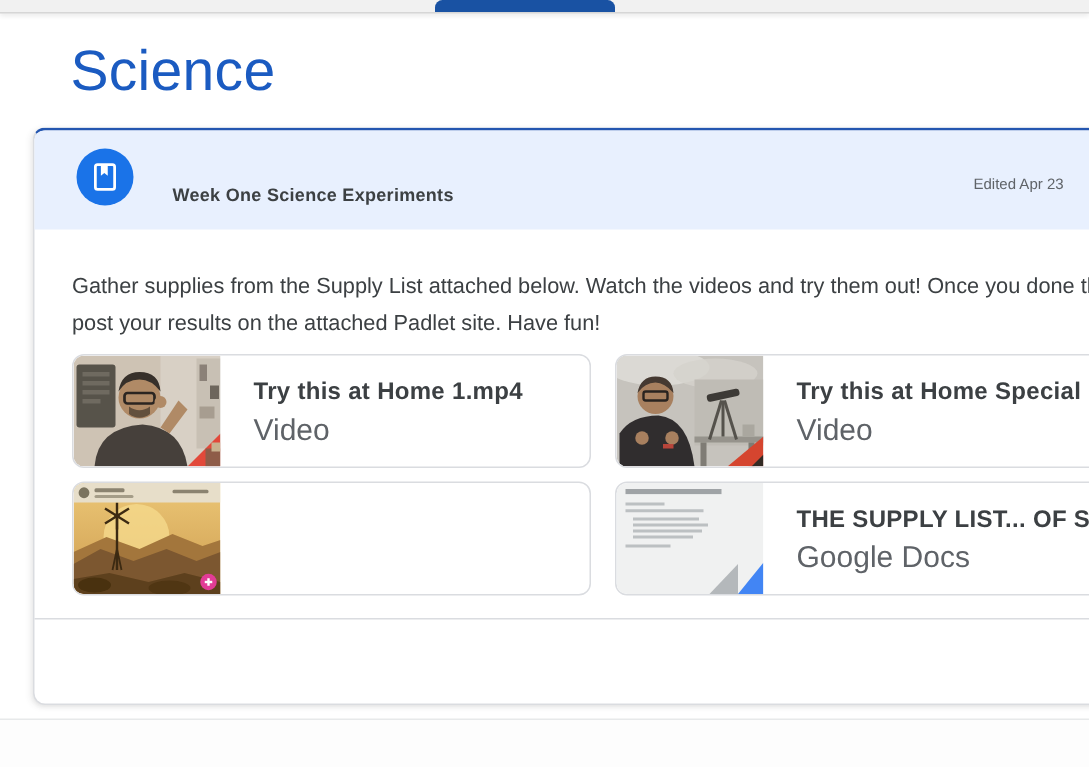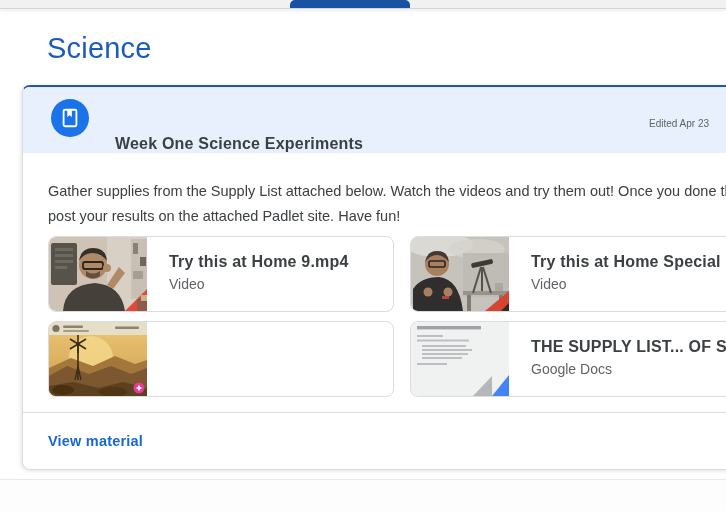--- a/index.html
+++ b/index.html
@@ -24,21 +24,21 @@
   .tab-indicator {
     position:absolute; top:0; left:290px; width:120px; height:8px;
     background:var(--color-tab_blue, #1952a3);
     border-radius:5px 5px 0 0;
     z-index:4;
   }
 
   
   .page-title {
     position:absolute; top:31px; left:47px;
-    font-size:29px; line-height:34px; font-weight:400;
+    font-size:38px; line-height:34px; font-weight:400;
     color:var(--color-title_blue, #1b5bc1);
     letter-spacing:.2px;
   }
 
   
   .material-card {
     position:absolute; top:85px; left:22px;
     width:1010px; height:385px;
     background:#fff;
     border:1px solid var(--color-card_border, #dadce0);
@@ -52,23 +52,23 @@
     border-radius:6px 6px 0 0;
     cursor:pointer;
   }
   .material-icon-circle {
     position:absolute; top:12px; left:28px;
     width:38px; height:38px; border-radius:50%;
     background:var(--color-accent_blue, #1a73e8);
     display:flex; align-items:center; justify-content:center;
   }
   .card-title {
-    position:absolute; top:16px; left:92px; height:82px;
+    position:absolute; top:2px; left:92px; height:82px;
     display:flex; align-items:center;
-    font-size:16px; font-weight:bold; letter-spacing:.2px;
+    font-size:12px; font-weight:bold; letter-spacing:.2px;
     color:var(--color-text_primary, #3c4043);
   }
   .edited-label {
     position:absolute; top:0; left:626px; height:72px;
     display:flex; align-items:center;
     font-size:10px; color:var(--color-text_secondary, #5f6368);
     white-space:nowrap;
   }
 
   
@@ -101,21 +101,21 @@
   .attachment-thumb svg { display:block; width:98px; height:74px; }
   .attachment-text {
     flex:1; padding:16px 8px 0 22px; overflow:hidden;
   }
   .attachment-title {
     font-size:16px; font-weight:bold; letter-spacing:.2px;
     color:var(--color-text_primary, #3c4043);
     white-space:nowrap; margin-bottom:5px;
   }
   .attachment-subtitle {
-    font-size:14px; color:var(--color-text_secondary, #5f6368);
+    font-size:20px; color:var(--color-text_secondary, #5f6368);
     white-space:nowrap;
   }
 
   
   .card-footer-divider {
     position:absolute; top:325px; left:0; right:0; height:1px;
     background:var(--color-card_border, #dadce0);
   }
   .view-material-link {
     position:absolute; top:346px; left:25px;
@@ -182,21 +182,21 @@
           <path d="M37 39 Q44 44 51 39 L51 34 Q44 39 37 34 Z" fill="#4a3c30" opacity=".75"></path>
           <rect x="34" y="25" width="20" height="7" rx="2" fill="none" stroke="#2b2521" stroke-width="1.8"></rect>
           <path d="M58 48 L70 30 L76 36 L64 52 Z" fill="#b08a66"></path>
           <circle cx="58" cy="31" r="4" fill="#b08a66"></circle>
           <path d="M76 74 L98 52 L98 74 Z" fill="#e2493a"></path>
           <rect x="88" y="62" width="10" height="12" fill="#8e5c48"></rect>
           <rect x="92" y="58" width="6" height="6" fill="#c8b28e"></rect>
         </svg>
       </div>
       <div class="attachment-text">
-        <div class="attachment-title">Try this at Home 9.mp4</div>
+        <div class="attachment-title">Try this at Home 1.mp4</div>
         <div class="attachment-subtitle">Video</div>
       </div>
     </div>
 
     <div class="attachment-card">
       <div class="attachment-thumb">
         <svg viewBox="0 0 98 74" preserveAspectRatio="none">
           <rect width="98" height="74" fill="#c6c3bd"></rect>
           <ellipse cx="28" cy="8" rx="34" ry="12" fill="#dddbd6" opacity=".9"></ellipse>
           <ellipse cx="66" cy="12" rx="28" ry="10" fill="#d4d2cc" opacity=".8"></ellipse>
@@ -282,18 +282,17 @@
       </div>
       <div class="attachment-text">
         <div class="attachment-title">THE SUPPLY LIST... OF SCI…</div>
         <div class="attachment-subtitle">Google Docs</div>
       </div>
     </div>
 
   </div>
 
   <div class="card-footer-divider"></div>
-  <div class="view-material-link">View material</div>
 
 </div>
 
 <div class="panel-bottom-line"></div>
 <div class="below-panel"></div>
 
 </body></html>

